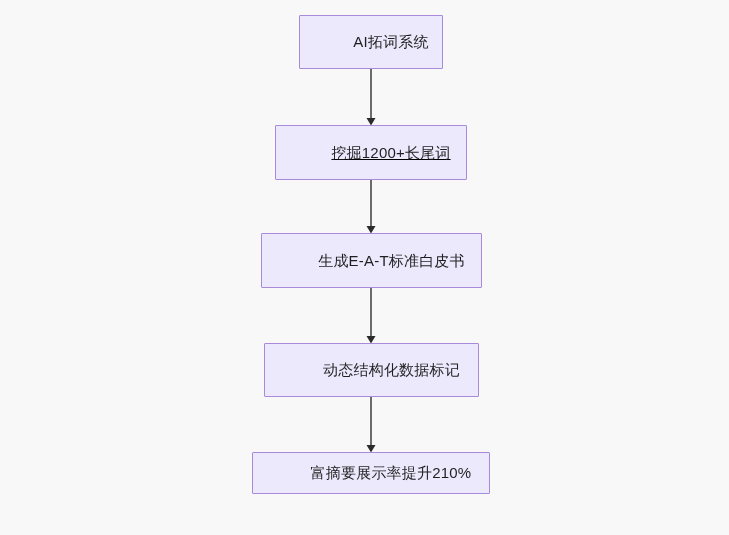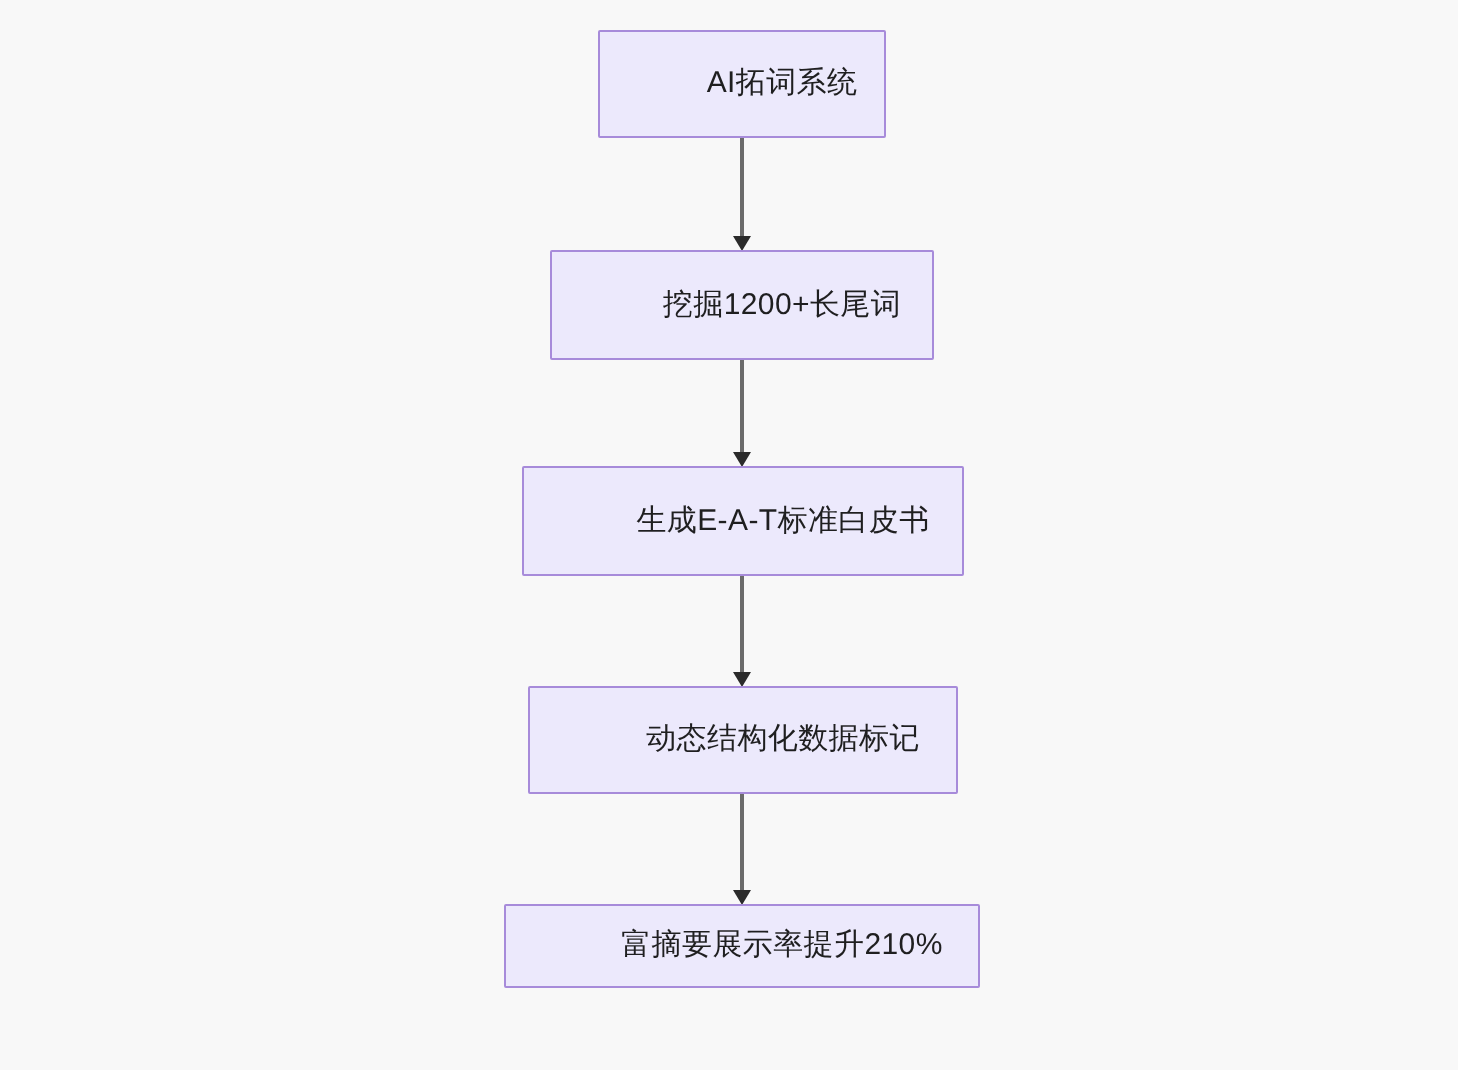--- a/index.html
+++ b/index.html
@@ -78,21 +78,21 @@
     <g>
       <line x1="371" y1="397" x2="371" y2="445.5" stroke="#6b6b6b" stroke-width="2"></line>
       <polygon points="366.5,445 375.5,445 371,452.5" fill="#2b2b2b"></polygon>
     </g>
   </svg>
 
   <div class="node" style="left:299px; top:15px; width:144px; height:54px;">
     <span class="node-label">AI拓词系统</span>
   </div>
 
-  <div class="node" style="left:275px; top:125px; width:192px; height:55px;">
+  <div class="node" style="left:275px; top:125px; width:192px; height:55px;text-decoration:underline;">
     <span class="node-label">挖掘1200+长尾词</span>
   </div>
 
   <div class="node" style="left:261px; top:233px; width:221px; height:55px;">
     <span class="node-label">生成E-A-T标准白皮书</span>
   </div>
 
   <div class="node" style="left:264px; top:343px; width:215px; height:54px;">
     <span class="node-label">动态结构化数据标记</span>
   </div>

